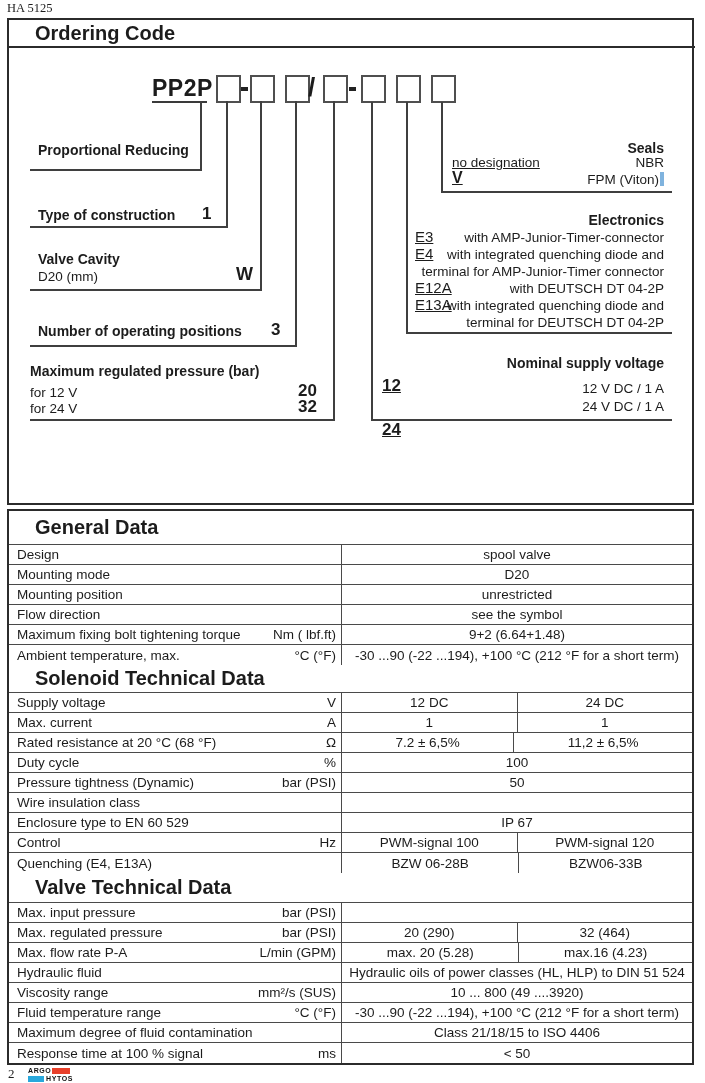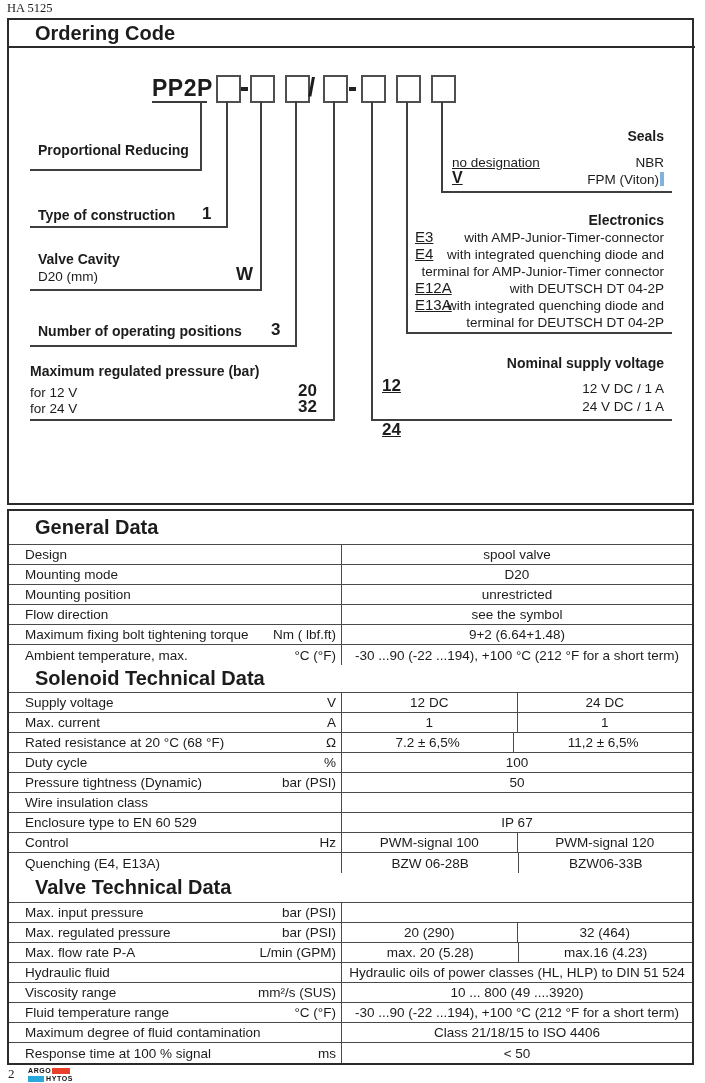--- a/index.html
+++ b/index.html
@@ -39,21 +39,21 @@
   .caret{position:absolute;width:4px;height:14px;}
 
   
   .section-title{font-weight:bold;font-size:20px;padding-left:26px;display:flex;align-items:center;
                  border-bottom:1px solid #4a4a4a;box-sizing:border-box;}
   .trow{display:flex;height:20px;border-bottom:1px solid #4a4a4a;box-sizing:border-box;
         font-size:13.5px;align-items:center;}
   .trow:last-child{border-bottom:none;}
   .cell-label{flex:0 0 333px;display:flex;align-items:center;border-right:1px solid #4a4a4a;
               box-sizing:border-box;height:100%;}
-  .cell-label .lab{padding-left:16px;white-space:nowrap;}
+  .cell-label .lab{padding-left:8px;white-space:nowrap;}
   .cell-label .unit{margin-left:auto;padding-right:5px;white-space:nowrap;}
   .cell-val{flex:1 1 auto;text-align:center;white-space:nowrap;height:100%;
             display:flex;align-items:center;justify-content:center;}
   .cell-val.split2{border-left:1px solid #4a4a4a;box-sizing:border-box;}
 
   
   .logo{width:48px;height:15px;}
   .logo .row{position:absolute;left:0;height:7px;display:flex;align-items:center;}
   .logo .txt{font-weight:bold;font-size:7px;letter-spacing:.6px;line-height:7px;color:#111;}
   .logo .blk{height:6px;}
@@ -104,21 +104,21 @@
   <div class="abs lbl" style="left:38px;top:323px;">Number of operating positions</div>
   <div class="abs val" style="left:271px;top:320px;">3</div>
 
   <div class="abs lbl" style="left:30px;top:363px;">Maximum regulated pressure (bar)</div>
   <div class="abs sublbl" style="left:30px;top:385px;">for 12 V</div>
   <div class="abs val" style="left:290px;top:381px;width:27px;text-align:right;">20</div>
   <div class="abs sublbl" style="left:30px;top:401px;">for 24 V</div>
   <div class="abs val" style="left:290px;top:397px;width:27px;text-align:right;">32</div>
 
   <div class="abs rblock" style="left:441px;top:102px;width:229px;height:89px;">
-    <div class="rtitle" style="top:26px;">Seals</div>
+    <div class="rtitle" style="top:38px;">Seals</div>
     <div class="rcode" style="left:9px;top:53px;font-size:13.5px;">no designation</div>
     <div class="rdesc" style="top:53px;">NBR</div>
     <div class="rcode" style="left:9px;top:67px;font-weight:bold;font-size:16px;">V</div>
     <div class="rdesc" style="top:70px;right:13px;">FPM (Viton)</div>
     <div class="caret" style="right: 8px; top: 70px; background: rgb(127, 179, 222);"></div>
   </div>
 
   <div class="abs rblock" style="left:406px;top:102px;width:264px;height:230px;">
     <div class="rtitle" style="top:110px;">Electronics</div>
     <div></div>

